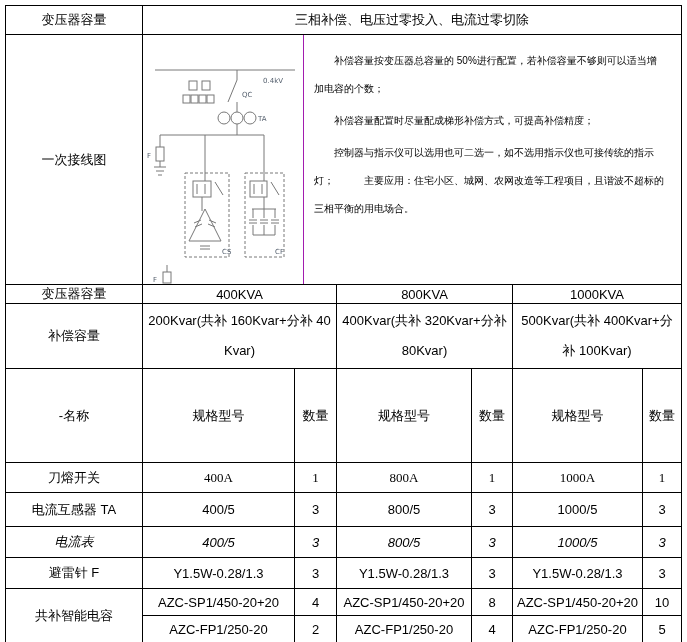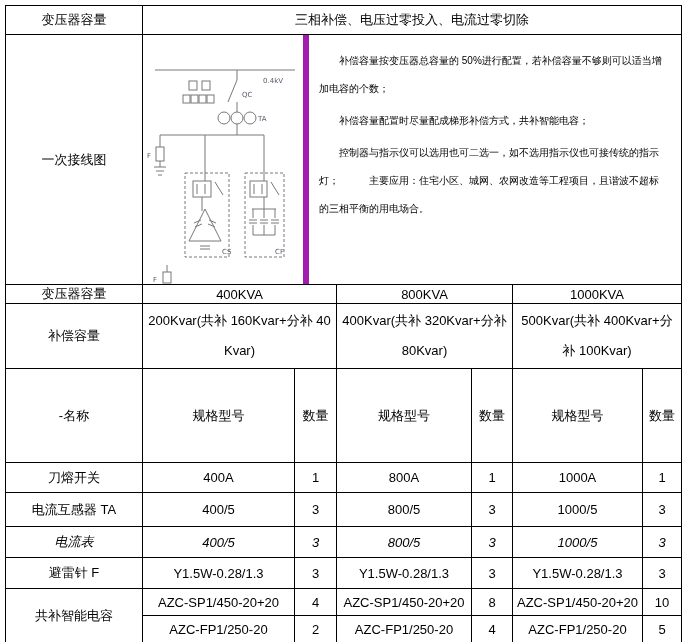--- a/index.html
+++ b/index.html
@@ -21,30 +21,30 @@
     font-size:13px;
     padding:0 2px;
     overflow:hidden;
     word-break:break-all;
   }
   tr.r-design  { height:29px; }
   tr.r-wiring  { height:249px; }
   tr.r-xfmr    { height:18px;margin-top:8px; }
   tr.r-comp    { height:65px; }
   tr.r-header  { height:94px; }
-  tr.r-knife   { height:30px; }
+  tr.r-knife   { height:30px;font-family:Liberation Serif, serif; }
   tr.r-ct      { height:34px; }
   tr.r-ammeter { height:31px;font-style:italic; }
   tr.r-arrester{ height:31px; }
   tr.r-cap1    { height:27px; }
   tr.r-cap2    { height:28px; }
 
   td.wiring-cell { padding:0; }
   .wiring-flex { display:flex; height:249px; }
-  .diagram-box { width:158px; flex:none; border-right:6px solid #a21caf; }
+  .diagram-box { width:158px; flex:none; border-right:1px solid #a21caf; }
   .desc-box {
     flex:1; text-align:left; vertical-align:top;
     padding:8px 10px 0 6px;
   }
   .desc-box p {
     margin:4px; text-indent:2em;
     font-size:10px; line-height:28px;
   }
   td.comp-cell { line-height:30px; }
   td.qty-col   { line-height:30px; }
@@ -170,21 +170,21 @@
 
             <g>
               <rect x="18" y="237" width="8" height="11"></rect>
               <line x1="22" y1="230" x2="22" y2="237"></line>
             </g>
             <text x="8" y="247" font-size="7" fill="#55606e" stroke="none">F</text>
           </svg>
         </div>
         <div class="desc-box">
           <p>补偿容量按变压器总容量的 50%进行配置，若补偿容量不够则可以适当增加电容的个数；</p>
-          <p>补偿容量配置时尽量配成梯形补偿方式，共补智能电容；</p>
+          <p>补偿容量配置时尽量配成梯形补偿方式，可提高补偿精度；</p>
           <p>控制器与指示仪可以选用也可二选一，如不选用指示仪也可接传统的指示灯；　　　主要应用：住宅小区、城网、农网改造等工程项目，且谐波不超标的三相平衡的用电场合。</p>
         </div>
       </div>
     </td>
   </tr>
 
   <tr class="r-xfmr">
     <td>变压器容量</td>
     <td colspan="2">400KVA</td>
     <td colspan="2">800KVA</td>

